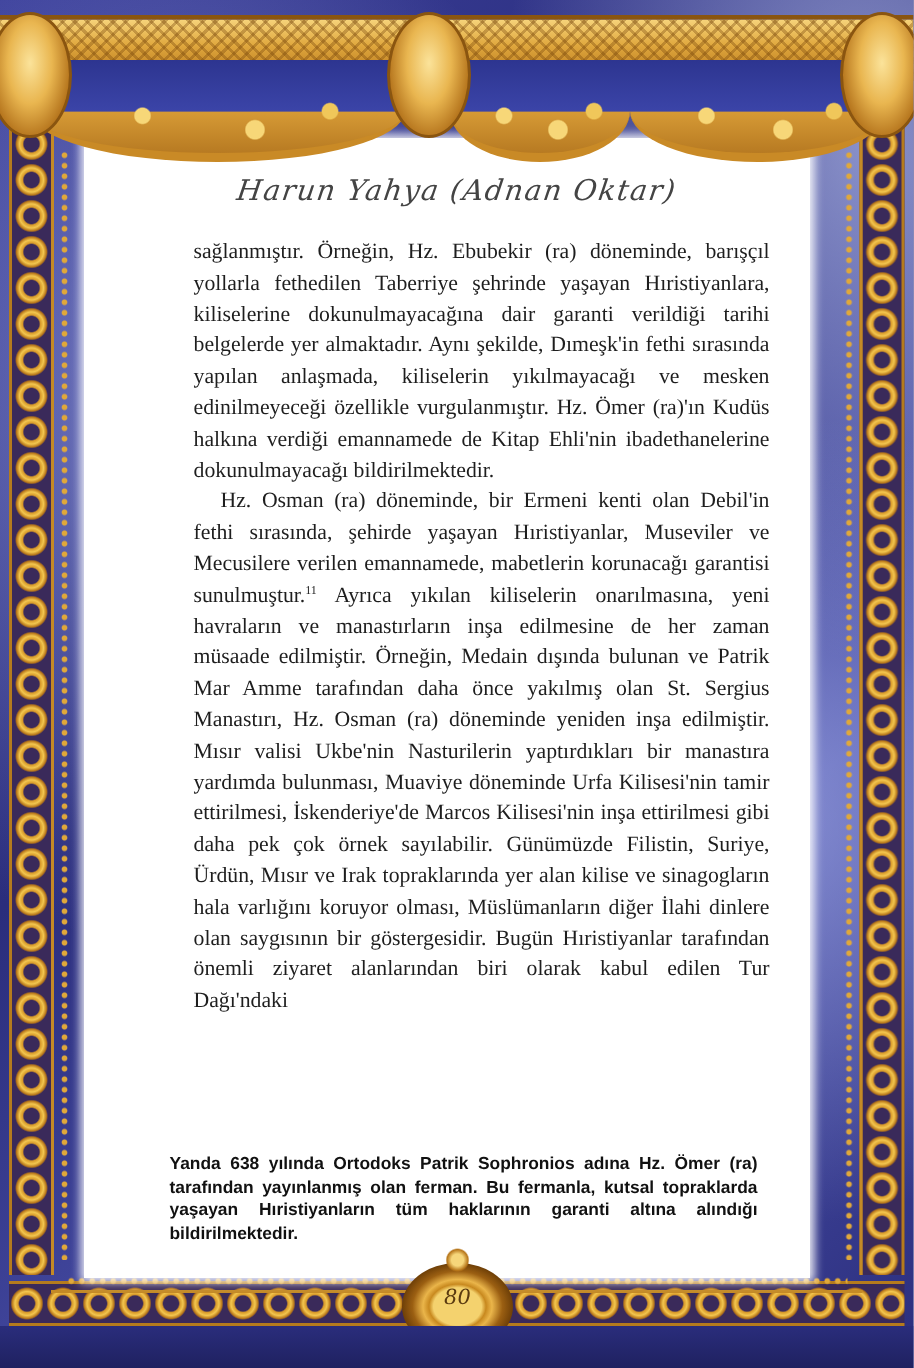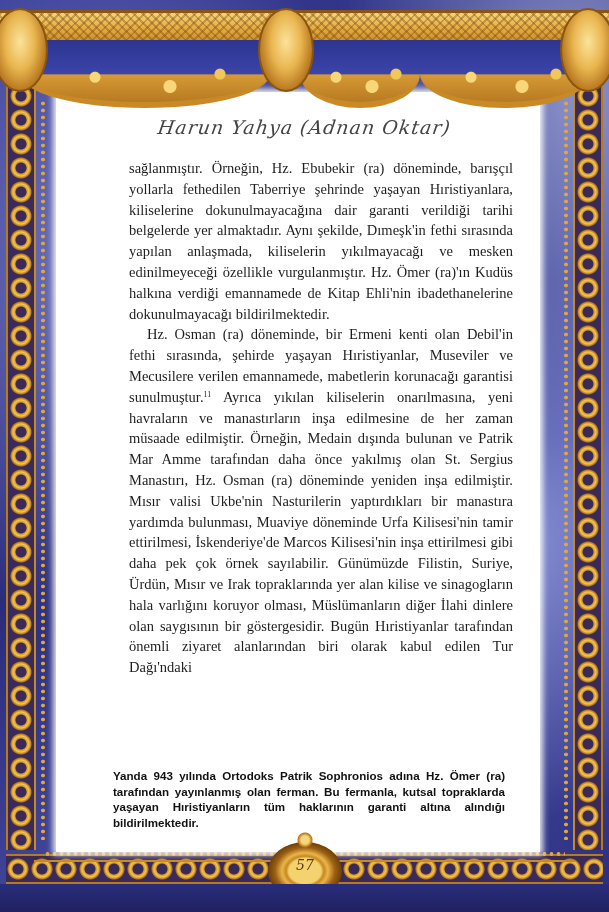--- a/index.html
+++ b/index.html
@@ -155,18 +155,18 @@
   <div class="medallion med-r"></div>
 </div>
 
 <div class="running-header">Harun Yahya (Adnan Oktar)</div>
 
 <div class="body-text">
   <p>sağlanmıştır. Örneğin, Hz. Ebubekir (ra) döneminde, barışçıl yollarla fethedilen Taberriye şehrinde yaşayan Hıristiyanlara, kiliselerine dokunulmayacağına dair garanti verildiği tarihi belgelerde yer almaktadır. Aynı şekilde, Dımeşk'in fethi sırasında yapılan anlaşmada, kiliselerin yıkılmayacağı ve mesken edinilmeyeceği özellikle vurgulanmıştır. Hz. Ömer (ra)'ın Kudüs halkına verdiği emannamede de Kitap Ehli'nin ibadethanelerine dokunulmayacağı bildirilmektedir.</p>
   <p class="indent"><span>Hz. Osman (ra) döneminde, bir Ermeni kenti olan Debil'in fethi sırasında, şehirde yaşayan Hıristiyanlar, Museviler ve Mecusilere verilen emannamede, mabetlerin korunacağı garantisi sunulmuştur.</span><sup>11</sup><span> Ayrıca yıkılan kiliselerin onarılmasına, yeni havraların ve manastırların inşa edilmesine de her zaman müsaade edilmiştir. Örneğin, Medain dışında bulunan ve Patrik Mar Amme tarafından daha önce yakılmış olan St. Sergius Manastırı, Hz. Osman (ra) döneminde yeniden inşa edilmiştir. Mısır valisi Ukbe'nin Nasturilerin yaptırdıkları bir manastıra yardımda bulunması, Muaviye döneminde Urfa Kilisesi'nin tamir ettirilmesi, İskenderiye'de Marcos Kilisesi'nin inşa ettirilmesi gibi daha pek çok örnek sayılabilir. Günümüzde Filistin, Suriye, Ürdün, Mısır ve Irak topraklarında yer alan kilise ve sinagogların hala varlığını koruyor olması, Müslümanların diğer İlahi dinlere olan saygısının bir göstergesidir. Bugün Hıristiyanlar tarafından önemli ziyaret alanlarından biri olarak kabul edilen Tur Dağı'ndaki</span></p>
 </div>
 
-<div class="caption">Yanda 943 yılında Ortodoks Patrik Sophronios adına Hz. Ömer (ra) tarafından yayınlanmış olan ferman. Bu fermanla, kutsal topraklarda yaşayan Hıristiyanların tüm haklarının garanti altına alındığı bildirilmektedir.</div>
+<div class="caption">Yanda 638 yılında Ortodoks Patrik Sophronios adına Hz. Ömer (ra) tarafından yayınlanmış olan ferman. Bu fermanla, kutsal topraklarda yaşayan Hıristiyanların tüm haklarının garanti altına alındığı bildirilmektedir.</div>
 
 <div class="page-medallion"></div>
 <div class="page-medallion-crown"></div>
-<div class="page-number">57</div>
+<div class="page-number">80</div>
 <div class="bottom-edge"></div>
 
 </body></html>

